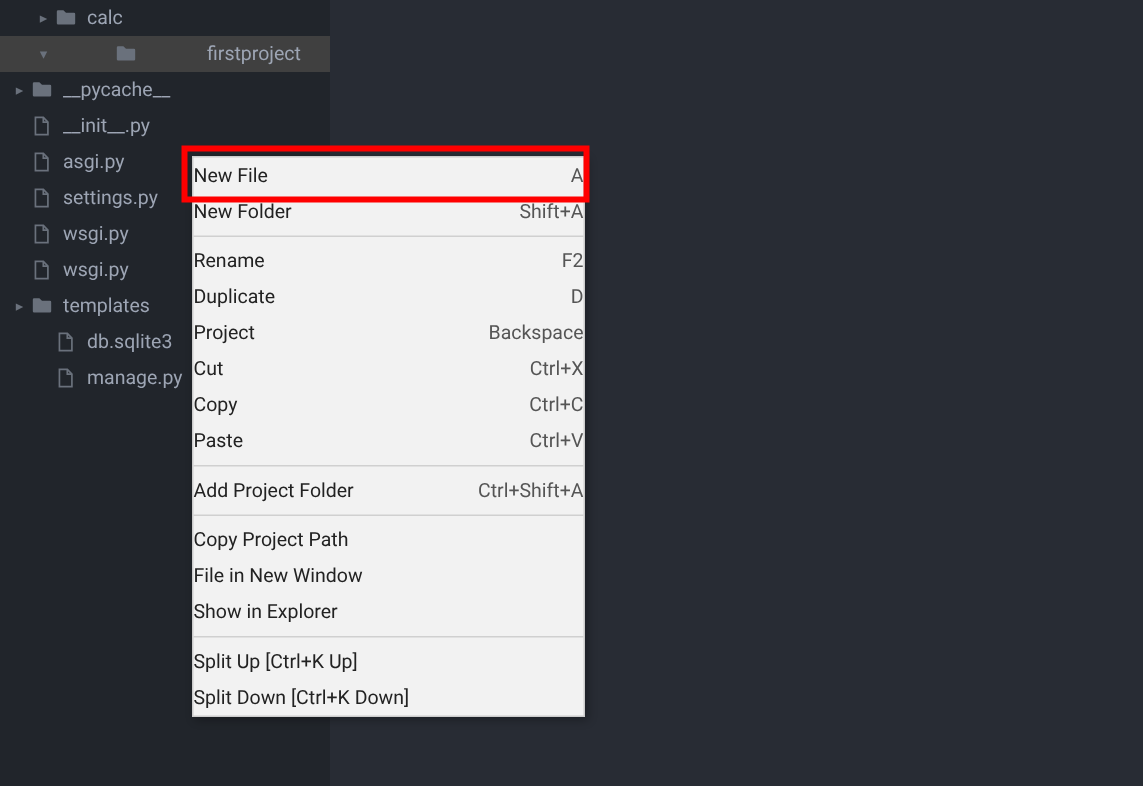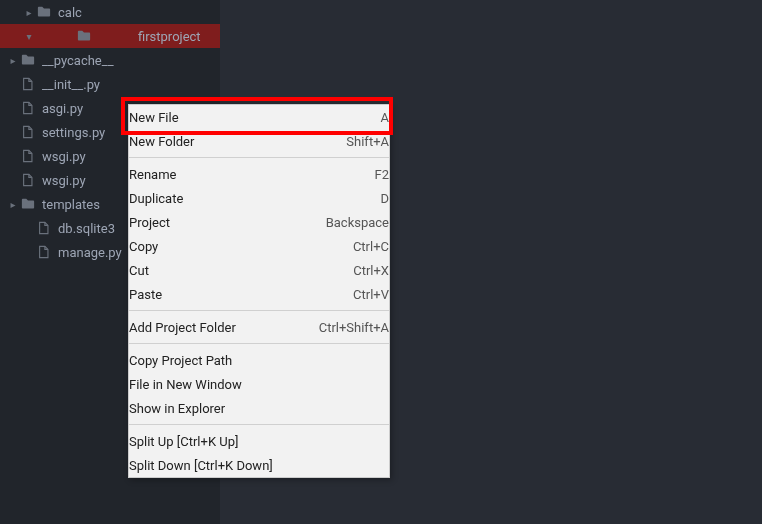--- a/index.html
+++ b/index.html
@@ -25,21 +25,21 @@
 .tree-item {
   display: flex;
   align-items: center;
   height: 24px;
   padding-left: 8px;
   color: #9da5b4;
   cursor: pointer;
   white-space: nowrap;
   text-align: right;
 }
-.tree-item.selected { background: #7f1d1d; gap: 40px; }
+.tree-item.selected { background: #404040; gap: 40px; }
 .chevron {
   width: 10px;
   display: inline-flex;
   justify-content: center;
   color: #6a717c;
   font-size: 10px;
   margin-right: 2px;
 }
 .chevron.down::before { content: "▾"; }
 .chevron.right::before { content: "▸"; }
@@ -238,28 +238,28 @@
     </div>
     <div class="menu-item">
       <span>Duplicate</span>
       <span class="short">D</span>
     </div>
     <div class="menu-item">
       <span>Project</span>
       <span class="short">Backspace</span>
     </div>
     <div class="menu-item">
+      <span>Cut</span>
+      <span class="short">Ctrl+X</span>
+    </div>
+    <div class="menu-item">
       <span>Copy</span>
       <span class="short">Ctrl+C</span>
     </div>
     <div class="menu-item">
-      <span>Cut</span>
-      <span class="short">Ctrl+X</span>
-    </div>
-    <div class="menu-item">
       <span>Paste</span>
       <span class="short">Ctrl+V</span>
     </div>
     <div class="menu-sep"></div>
     <div class="menu-item">
       <span>Add Project Folder</span>
       <span class="short">Ctrl+Shift+A</span>
     </div>
     <div class="menu-sep"></div>
     <div class="menu-item">

